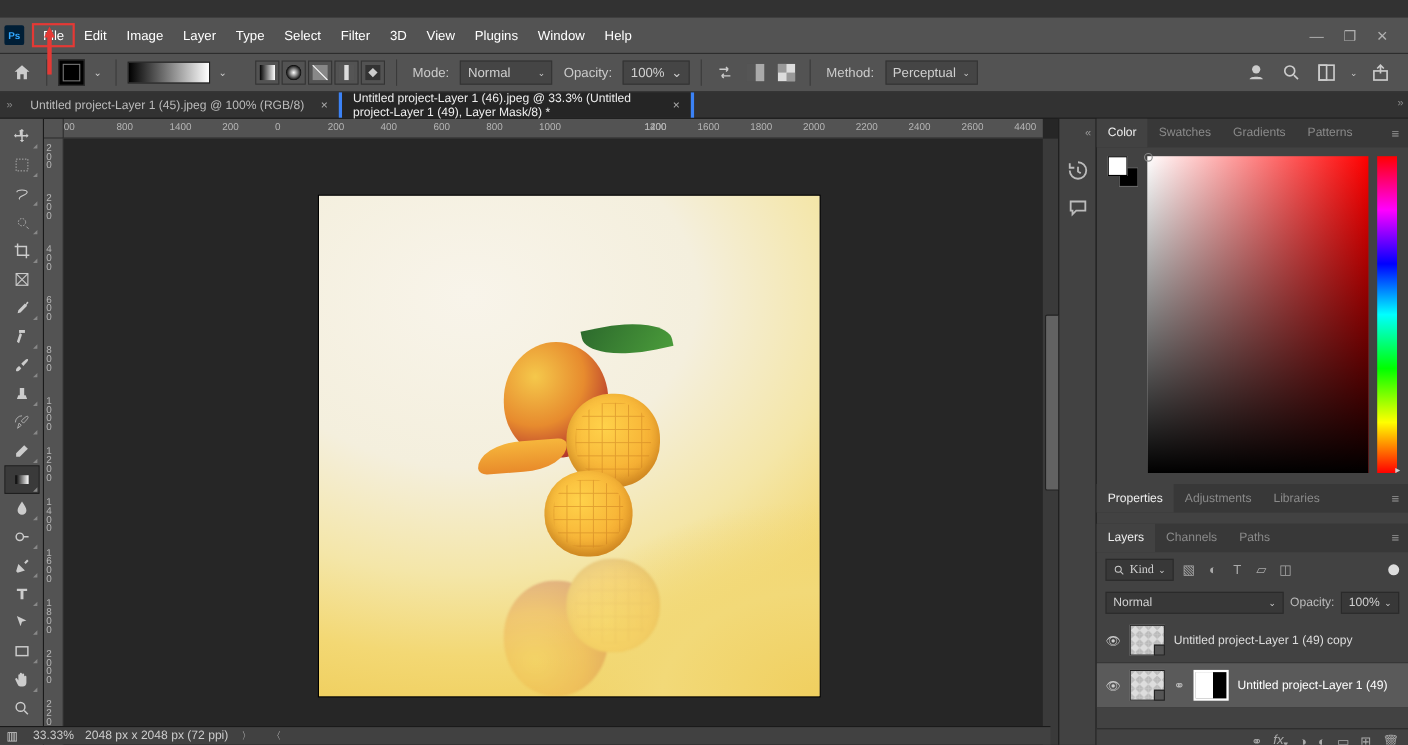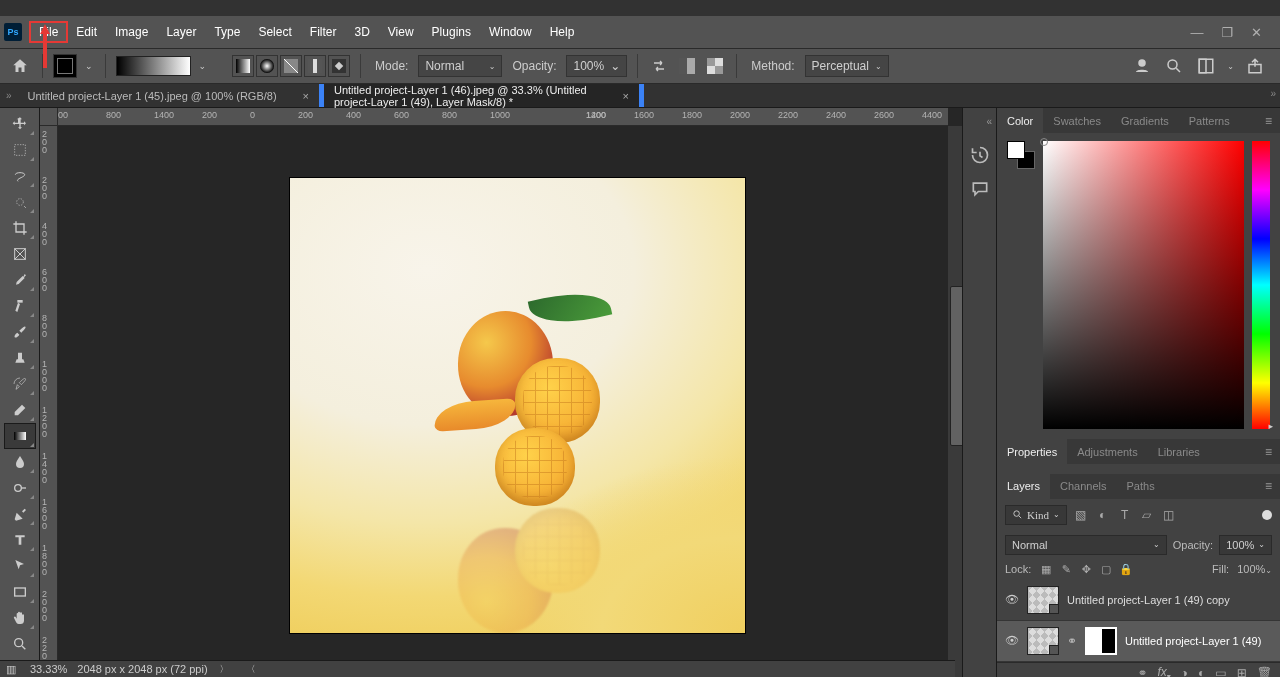--- a/index.html
+++ b/index.html
@@ -148,22 +148,22 @@
     align-items: stretch;
     border-bottom: 1px solid #1a1a1a;
     position: relative;
   }
   .doctabs .expand { display:flex; align-items:center; padding: 0 6px; color:#888; font-size:10px;}
   .doctabs .right-expand { position:absolute; right:4px; top:4px; color:#888; font-size:10px;}
   .doctab {
     display: flex; align-items: center;
     padding: 0 10px;
     color: #bbb;
-    gap: 26px;
-    border-right: 5px solid #3b82f6;
+    gap: 15px;
+    border-right: 3px solid #3b82f6;
     max-width: 320px;
     font-size: 11px;
   }
   .doctab.active { background: #252525; color: #eee; }
   .doctab .close { color: #aaa; font-size: 11px; }
 
   
   .main {
     display: flex;
     height: calc(677px - 24px - 36px - 24px - 17px);
@@ -828,34 +828,20 @@
         <div class="ldd2" style="flex:1">
           <span>Normal</span>
           <span style="margin-left:auto;font-size:8px">⌄</span>
         </div>
         <span class="l-label">Opacity:</span>
         <div class="ldd2">
           <span>100%</span>
             <span style="font-size:8px">⌄</span>
         </div>
       </div>
-      <div class="lock-row">
-        <span>Lock:</span>
-        <div class="lock-icons">
-          <span>▦</span>
-          <span>✎</span>
-          <span>✥</span>
-          <span>▢</span>
-          <span>🔒</span>
-        </div>
-        <span style="margin-left:auto">Fill:</span>
-        <div class="ldd2">
-          <span>100%</span><span style="font-size:8px">⌄</span>
-        </div>
-      </div>
 
       <div class="layers-list" id="layers-list">
           <div class="layer-item">
             <span class="eye" style="font-size: 11px;">👁</span>
             <div class="thumb">
               <div class="smartobj"></div>
             </div>
             <span class="layer-name">Untitled project-Layer 1 (49) copy</span>
           </div>
           <div class="layer-item selected">

